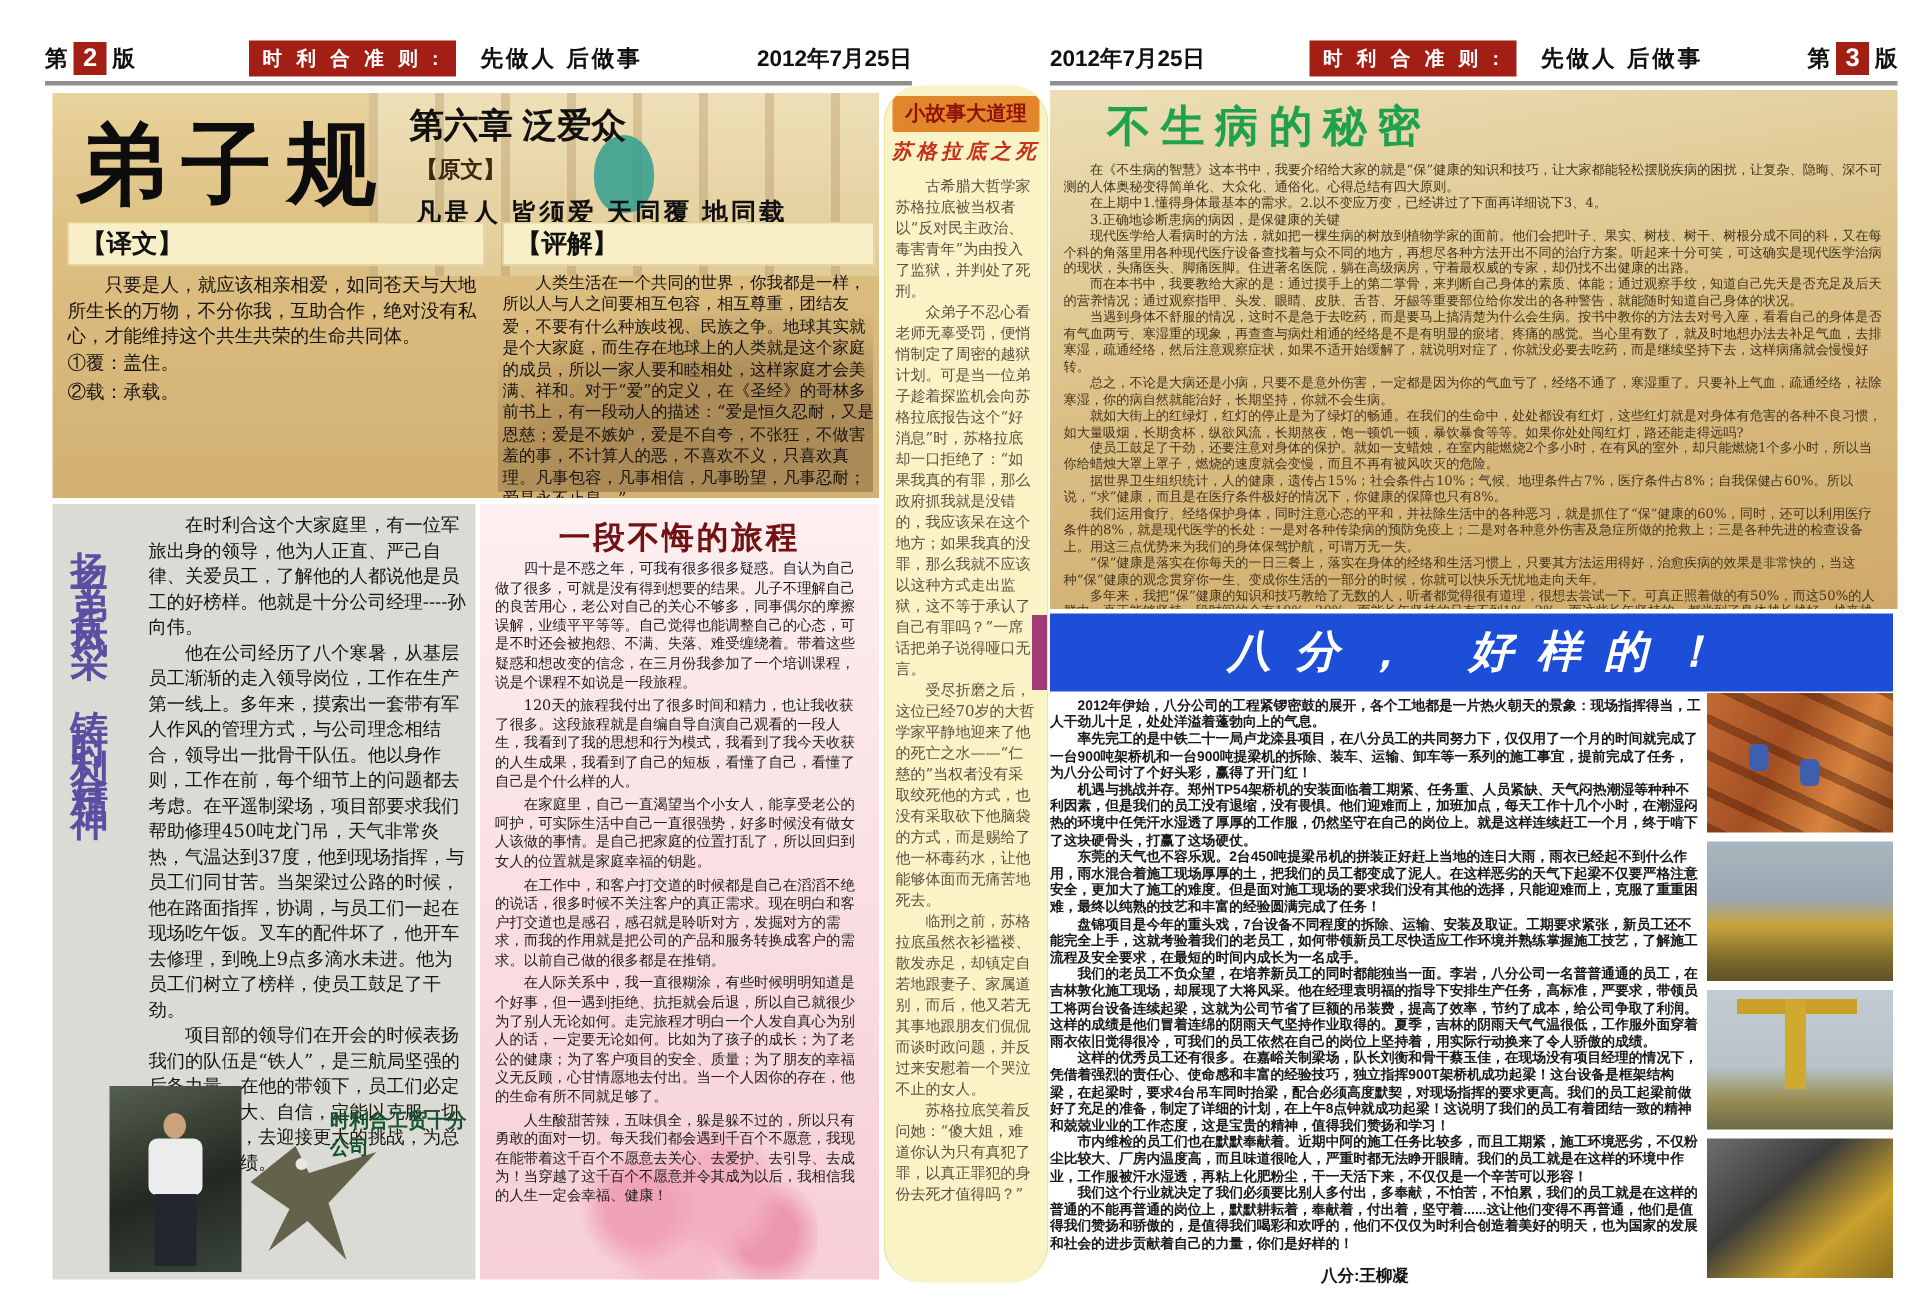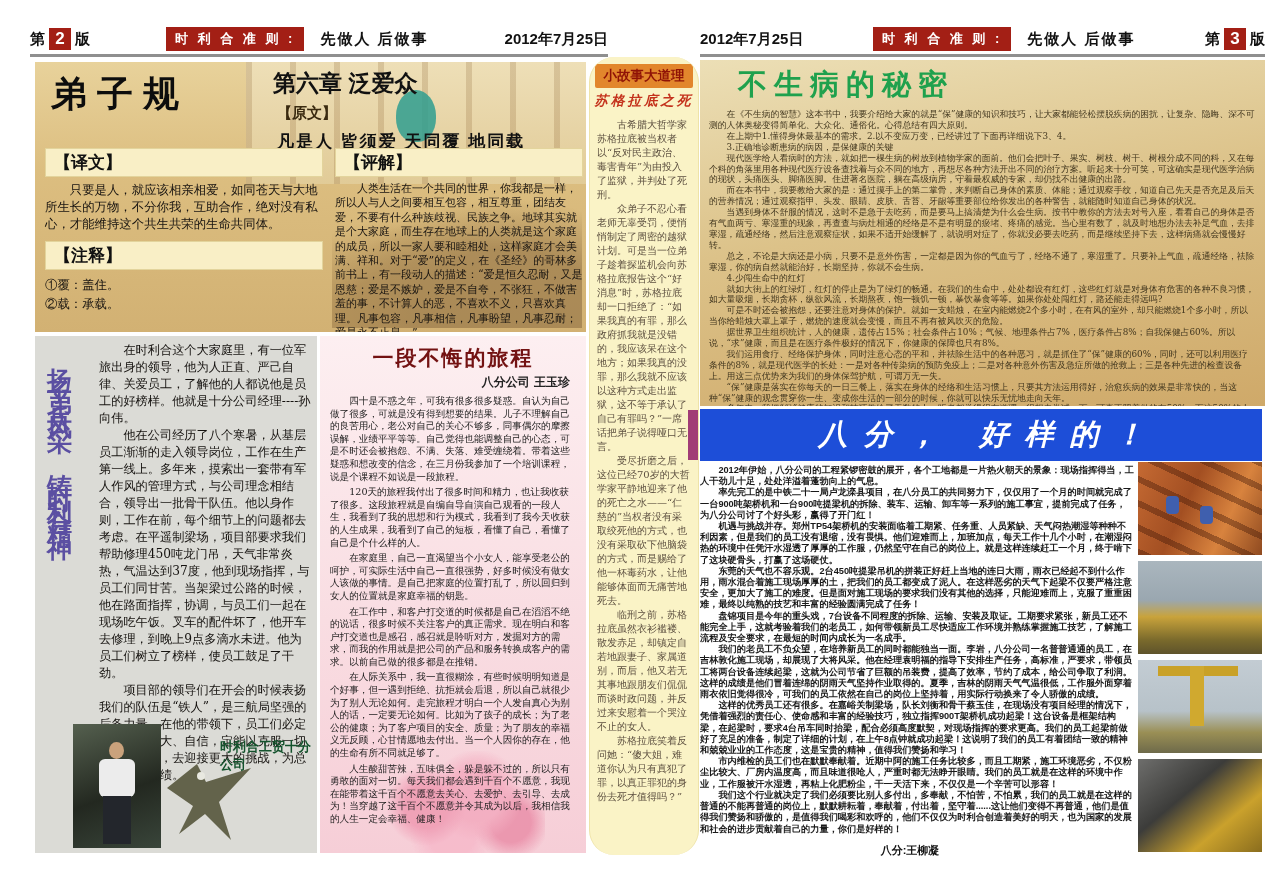--- a/index.html
+++ b/index.html
@@ -20,21 +20,21 @@
   
   .dz{background:linear-gradient(180deg,#e8d29b 0%,#dcbe80 40%,#d2b173 100%);overflow:hidden;}
   .paint-strip{position:absolute;right:0;top:0;width:340px;height:122px;opacity:.8;
     background:repeating-linear-gradient(90deg,rgba(140,100,55,.28) 0 6px,rgba(0,0,0,0) 6px 44px),
                linear-gradient(#f0e3bf,#e3cf9e);}
   .paint-fig{position:absolute;right:150px;top:28px;width:40px;height:52px;border-radius:50% 50% 45% 45%;
     background:#2f9d8f;opacity:.85;}
   .paint-mtn{position:absolute;right:4px;bottom:4px;width:250px;height:130px;opacity:.45;
     background:radial-gradient(ellipse at 70% 90%,#7a5a33 0 40%,transparent 70%),
                radial-gradient(ellipse at 30% 100%,#8d6b3c 0 30%,transparent 60%);}
-  .dz-title{position:absolute;left:16px;top:8px;font-size:36px;font-weight:900;letter-spacing:10px;
+  .dz-title{position:absolute;left:16px;top:8px;font-size:60px;font-weight:900;letter-spacing:10px;
     font-family:"DejaVu Serif",serif;color:#0d0d0d;}
   .dz-chapter{position:absolute;left:238px;top:6px;font-size:23px;font-weight:900;}
   .dz-origl{position:absolute;left:242px;top:42px;font-size:15px;font-weight:bold;color:#3a2a10;}
   .dz-orig{position:absolute;left:242px;top:68px;font-size:17px;font-weight:900;letter-spacing:2px;}
   .hbox{background:#f9efc6;border:1px solid #e3d49c;font-family:"DejaVu Serif",serif;
         font-weight:bold;font-size:17px;padding:2px 8px;margin-bottom:5px;}
   .dz-col-l{position:absolute;left:10px;top:86px;width:278px;}
   .dz-col-r{position:absolute;left:300px;top:86px;width:248px;}
   .dz-text{font-family:"DejaVu Serif",serif;font-size:12.4px;line-height:16.8px;text-indent:2em;
            color:#171310;margin:0;}
@@ -125,21 +125,20 @@
   <div class="paint-strip"></div>
   <div class="paint-fig"></div>
   <div class="paint-mtn"></div>
   <div class="dz-title">弟子规</div>
   <div class="dz-chapter">第六章 泛爱众</div>
   <div class="dz-origl">【原文】</div>
   <div class="dz-orig">凡是人  皆须爱  天同覆  地同载</div>
   <div class="dz-col-l">
     <div class="hbox">【译文】</div>
     <p class="dz-text">只要是人，就应该相亲相爱，如同苍天与大地所生长的万物，不分你我，互助合作，绝对没有私心，才能维持这个共生共荣的生命共同体。</p>
-    <div class="hbox" style="margin-top:9px;">【注释】</div>
     <p class="note">①覆：盖住。</p>
     <p class="note">②载：承载。</p>
   </div>
   <div class="dz-col-r">
     <div class="hbox">【评解】</div>
     <p class="dz-text-s">人类生活在一个共同的世界，你我都是一样，所以人与人之间要相互包容，相互尊重，团结友爱，不要有什么种族歧视、民族之争。地球其实就是个大家庭，而生存在地球上的人类就是这个家庭的成员，所以一家人要和睦相处，这样家庭才会美满、祥和。对于“爱”的定义，在《圣经》的哥林多前书上，有一段动人的描述：“爱是恒久忍耐，又是恩慈；爱是不嫉妒，爱是不自夸，不张狂，不做害羞的事，不计算人的恶，不喜欢不义，只喜欢真理。凡事包容，凡事相信，凡事盼望，凡事忍耐；爱是永不止息。”</p>
   </div>
 </div>
 
 <div class="abs gray" style="left:35px;top:336px;width:282px;height:517px;">
@@ -161,21 +160,20 @@
     <svg viewBox="0 0 100 88" width="100" height="88">
       <path d="M8 28 L38 4 L47 22 L92 8 L60 42 L72 80 L46 54 L20 74 L34 46 Z" fill="#55553c" opacity="0.9"></path>
       <circle cx="42" cy="16" r="4" fill="#e8e8e0"></circle>
     </svg>
   </div>
 </div>
 
 <div class="abs pink" style="left:320px;top:336px;width:266px;height:517px;">
   <div class="flower"></div>
   <div class="j-title">一段不悔的旅程</div>
-  <div class="j-author">八分公司 王玉珍</div>
   <p class="jp">四十是不惑之年，可我有很多很多疑惑。自认为自己做了很多，可就是没有得到想要的结果。儿子不理解自己的良苦用心，老公对自己的关心不够多，同事偶尔的摩擦误解，业绩平平等等。自己觉得也能调整自己的心态，可是不时还会被抱怨、不满、失落、难受缠绕着。带着这些疑惑和想改变的信念，在三月份我参加了一个培训课程，说是个课程不如说是一段旅程。</p>
   <p class="jp">120天的旅程我付出了很多时间和精力，也让我收获了很多。这段旅程就是自编自导自演自己观看的一段人生，我看到了我的思想和行为模式，我看到了我今天收获的人生成果，我看到了自己的短板，看懂了自己，看懂了自己是个什么样的人。</p>
   <p class="jp">在家庭里，自己一直渴望当个小女人，能享受老公的呵护，可实际生活中自己一直很强势，好多时候没有做女人该做的事情。是自己把家庭的位置打乱了，所以回归到女人的位置就是家庭幸福的钥匙。</p>
   <p class="jp">在工作中，和客户打交道的时候都是自己在滔滔不绝的说话，很多时候不关注客户的真正需求。现在明白和客户打交道也是感召，感召就是聆听对方，发掘对方的需求，而我的作用就是把公司的产品和服务转换成客户的需求。以前自己做的很多都是在推销。</p>
   <p class="jp">在人际关系中，我一直很糊涂，有些时候明明知道是个好事，但一遇到拒绝、抗拒就会后退，所以自己就很少为了别人无论如何。走完旅程才明白一个人发自真心为别人的话，一定要无论如何。比如为了孩子的成长；为了老公的健康；为了客户项目的安全、质量；为了朋友的幸福义无反顾，心甘情愿地去付出。当一个人因你的存在，他的生命有所不同就足够了。</p>
   <p class="jp">人生酸甜苦辣，五味俱全，躲是躲不过的，所以只有勇敢的面对一切。每天我们都会遇到千百个不愿意，我现在能带着这千百个不愿意去关心、去爱护、去引导、去成为！当穿越了这千百个不愿意并令其成为以后，我相信我的人生一定会幸福、健康！</p>
 </div>
 
 <div class="abs strip" style="left:589px;top:57px;width:108px;height:798px;">
   <div class="story-header">小故事大道理</div>
@@ -205,23 +203,22 @@
 
 <div class="abs health" style="left:700px;top:60px;width:565px;height:346px;">
   <div class="h-title">不生病的秘密</div>
   <p>在《不生病的智慧》这本书中，我要介绍给大家的就是“保”健康的知识和技巧，让大家都能轻松摆脱疾病的困扰，让复杂、隐晦、深不可测的人体奥秘变得简单化、大众化、通俗化。心得总结有四大原则。</p>
   <p>在上期中1.懂得身体最基本的需求。2.以不变应万变，已经讲过了下面再详细说下3、4。</p>
   <p>3.正确地诊断患病的病因，是保健康的关键</p>
   <p>现代医学给人看病时的方法，就如把一棵生病的树放到植物学家的面前。他们会把叶子、果实、树枝、树干、树根分成不同的科，又在每个科的角落里用各种现代医疗设备查找着与众不同的地方，再想尽各种方法开出不同的治疗方案。听起来十分可笑，可这确实是现代医学治病的现状，头痛医头、脚痛医脚。住进著名医院，躺在高级病房，守着最权威的专家，却仍找不出健康的出路。</p>
   <p>而在本书中，我要教给大家的是：通过摸手上的第二掌骨，来判断自己身体的素质、体能；通过观察手纹，知道自己先天是否充足及后天的营养情况；通过观察指甲、头发、眼睛、皮肤、舌苔、牙龈等重要部位给你发出的各种警告，就能随时知道自己身体的状况。</p>
   <p>当遇到身体不舒服的情况，这时不是急于去吃药，而是要马上搞清楚为什么会生病。按书中教你的方法去对号入座，看看自己的身体是否有气血两亏、寒湿重的现象，再查查与病灶相通的经络是不是有明显的瘀堵、疼痛的感觉。当心里有数了，就及时地想办法去补足气血，去排寒湿，疏通经络，然后注意观察症状，如果不适开始缓解了，就说明对症了，你就没必要去吃药，而是继续坚持下去，这样病痛就会慢慢好转。</p>
   <p>总之，不论是大病还是小病，只要不是意外伤害，一定都是因为你的气血亏了，经络不通了，寒湿重了。只要补上气血，疏通经络，祛除寒湿，你的病自然就能治好，长期坚持，你就不会生病。</p>
-  <p>4.少闯生命中的红灯</p>
   <p>就如大街上的红绿灯，红灯的停止是为了绿灯的畅通。在我们的生命中，处处都设有红灯，这些红灯就是对身体有危害的各种不良习惯，如大量吸烟，长期贪杯，纵欲风流，长期熬夜，饱一顿饥一顿，暴饮暴食等等。如果你处处闯红灯，路还能走得远吗?</p>
-  <p>可是不时还会被抱怨，还要注意对身体的保护。就如一支蜡烛，在室内能燃烧2个多小时，在有风的室外，却只能燃烧1个多小时，所以当你给蜡烛大罩上罩子，燃烧的速度就会变慢，而且不再有被风吹灭的危险。</p>
+  <p>使员工鼓足了干劲，还要注意对身体的保护。就如一支蜡烛，在室内能燃烧2个多小时，在有风的室外，却只能燃烧1个多小时，所以当你给蜡烛大罩上罩子，燃烧的速度就会变慢，而且不再有被风吹灭的危险。</p>
   <p>据世界卫生组织统计，人的健康，遗传占15%；社会条件占10%；气候、地理条件占7%，医疗条件占8%；自我保健占60%。所以说，“求”健康，而且是在医疗条件极好的情况下，你健康的保障也只有8%。</p>
   <p>我们运用食疗、经络保护身体，同时注意心态的平和，并祛除生活中的各种恶习，就是抓住了“保”健康的60%，同时，还可以利用医疗条件的8%，就是现代医学的长处：一是对各种传染病的预防免疫上；二是对各种意外伤害及急症所做的抢救上；三是各种先进的检查设备上。用这三点优势来为我们的身体保驾护航，可谓万无一失。</p>
   <p>“保”健康是落实在你每天的一日三餐上，落实在身体的经络和生活习惯上，只要其方法运用得好，治愈疾病的效果是非常快的，当这种“保”健康的观念贯穿你一生、变成你生活的一部分的时候，你就可以快乐无忧地走向天年。</p>
   <p>多年来，我把“保”健康的知识和技巧教给了无数的人，听者都觉得很有道理，很想去尝试一下。可真正照着做的有50%，而这50%的人群中，真正能够坚持一段时间的会有10%~20%，而能长年坚持的只有不到1%~2%，而这些长年坚持的，都尝到了身体越长越好、越来越健康的甜头。</p>
 
 </div>
 
 <div class="abs banner" style="left:700px;top:409px;width:562px;height:52px;">
   <span class="banner-text">八分， 好样的！</span>
 </div>

